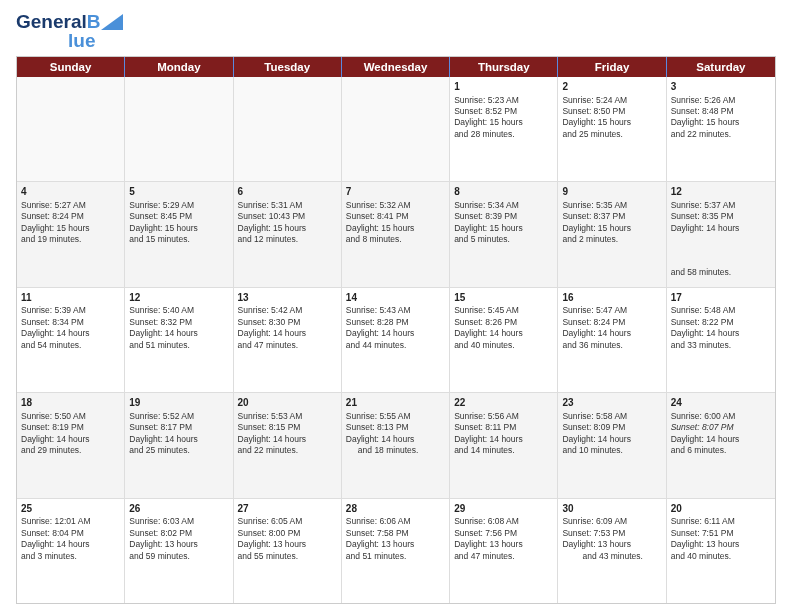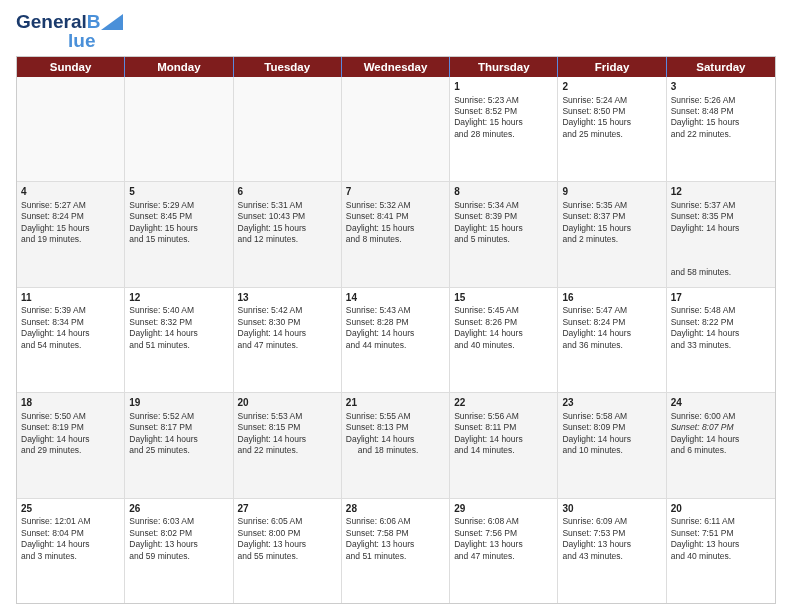--- a/index.html
+++ b/index.html
@@ -346,21 +346,21 @@
             <span style="display: block;">Sunrise: 6:08 AM</span>
             <span style="display: block;">Sunset: 7:56 PM</span>
             <span style="display: block;">Daylight: 13 hours</span>
             <span style="display: block;">and 47 minutes.</span>
           </div>
           <div class="cal-cell">
             <span class="day-num">30</span>
             <span style="display: block;">Sunrise: 6:09 AM</span>
             <span style="display: block;">Sunset: 7:53 PM</span>
             <span style="display: block;">Daylight: 13 hours</span>
-            <span style="display: block;">and 43 minutes.</span>
+            <span style="display: block; margin-left: 20px;">and 43 minutes.</span>
           </div>
           <div class="cal-cell">
             <span class="day-num">20</span>
             <span style="display: block;">Sunrise: 6:11 AM</span>
             <span style="display: block;">Sunset: 7:51 PM</span>
             <span style="display: block;">Daylight: 13 hours</span>
             <span style="display: block;">and 40 minutes.</span>
           </div>
         </div>
       </div>

